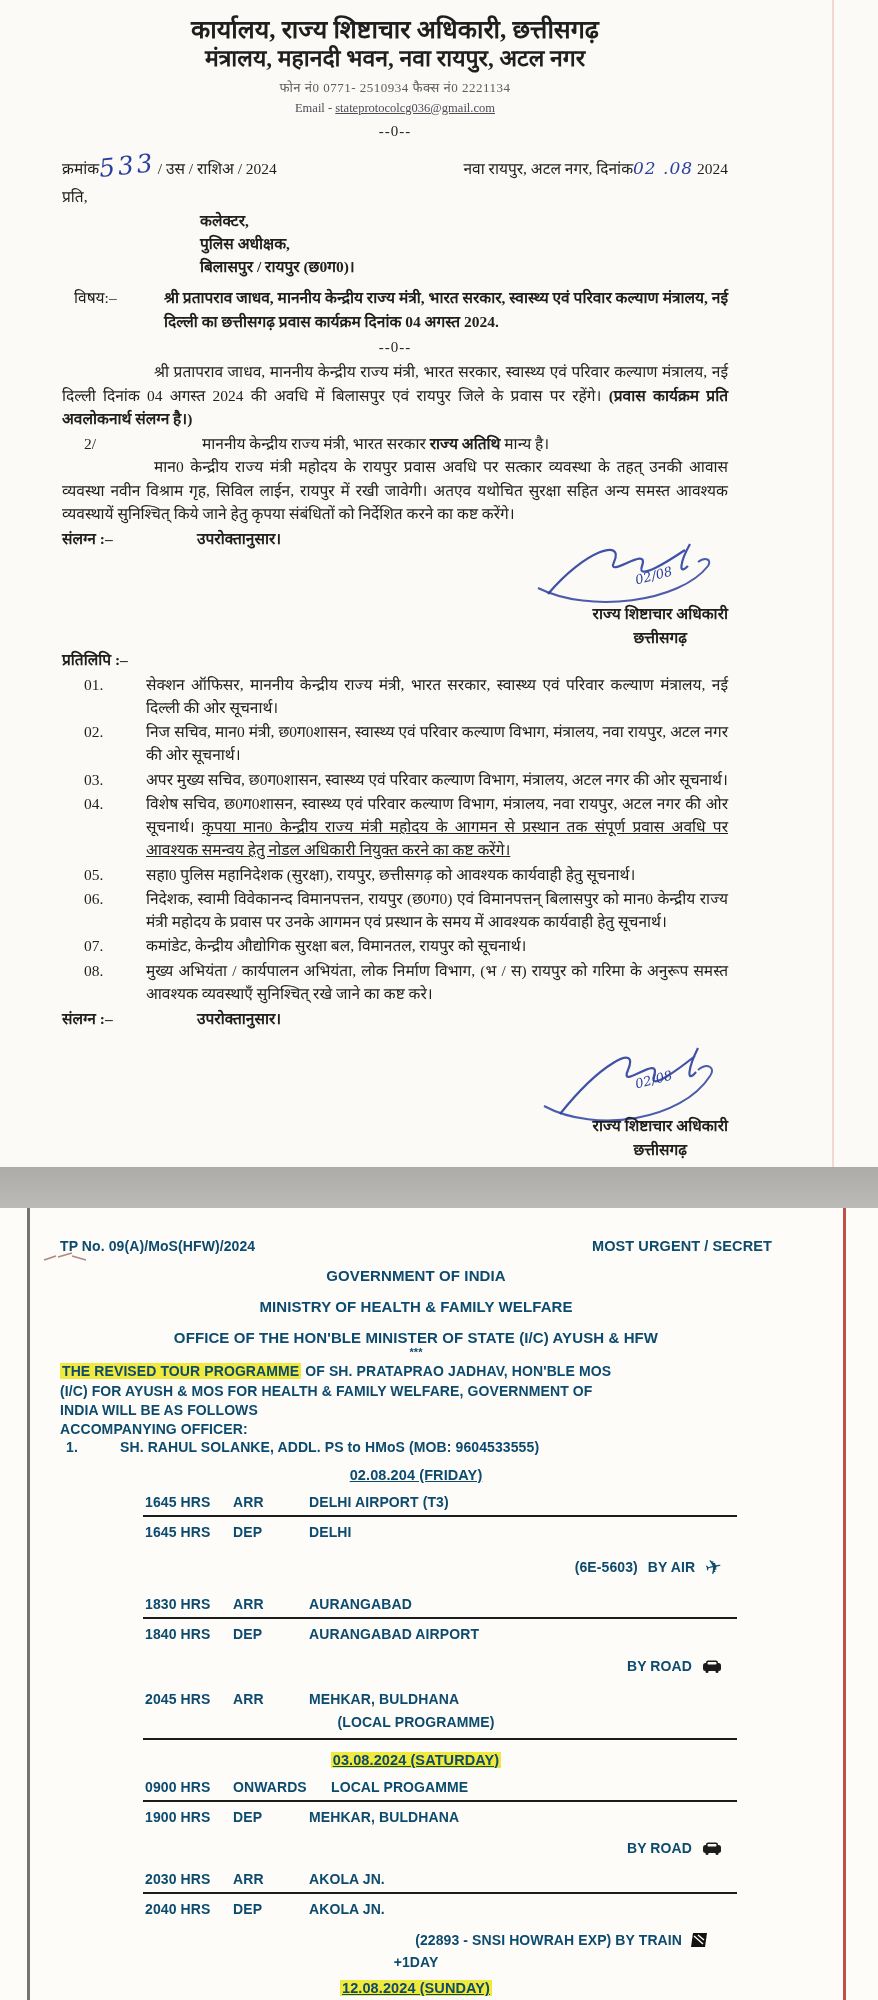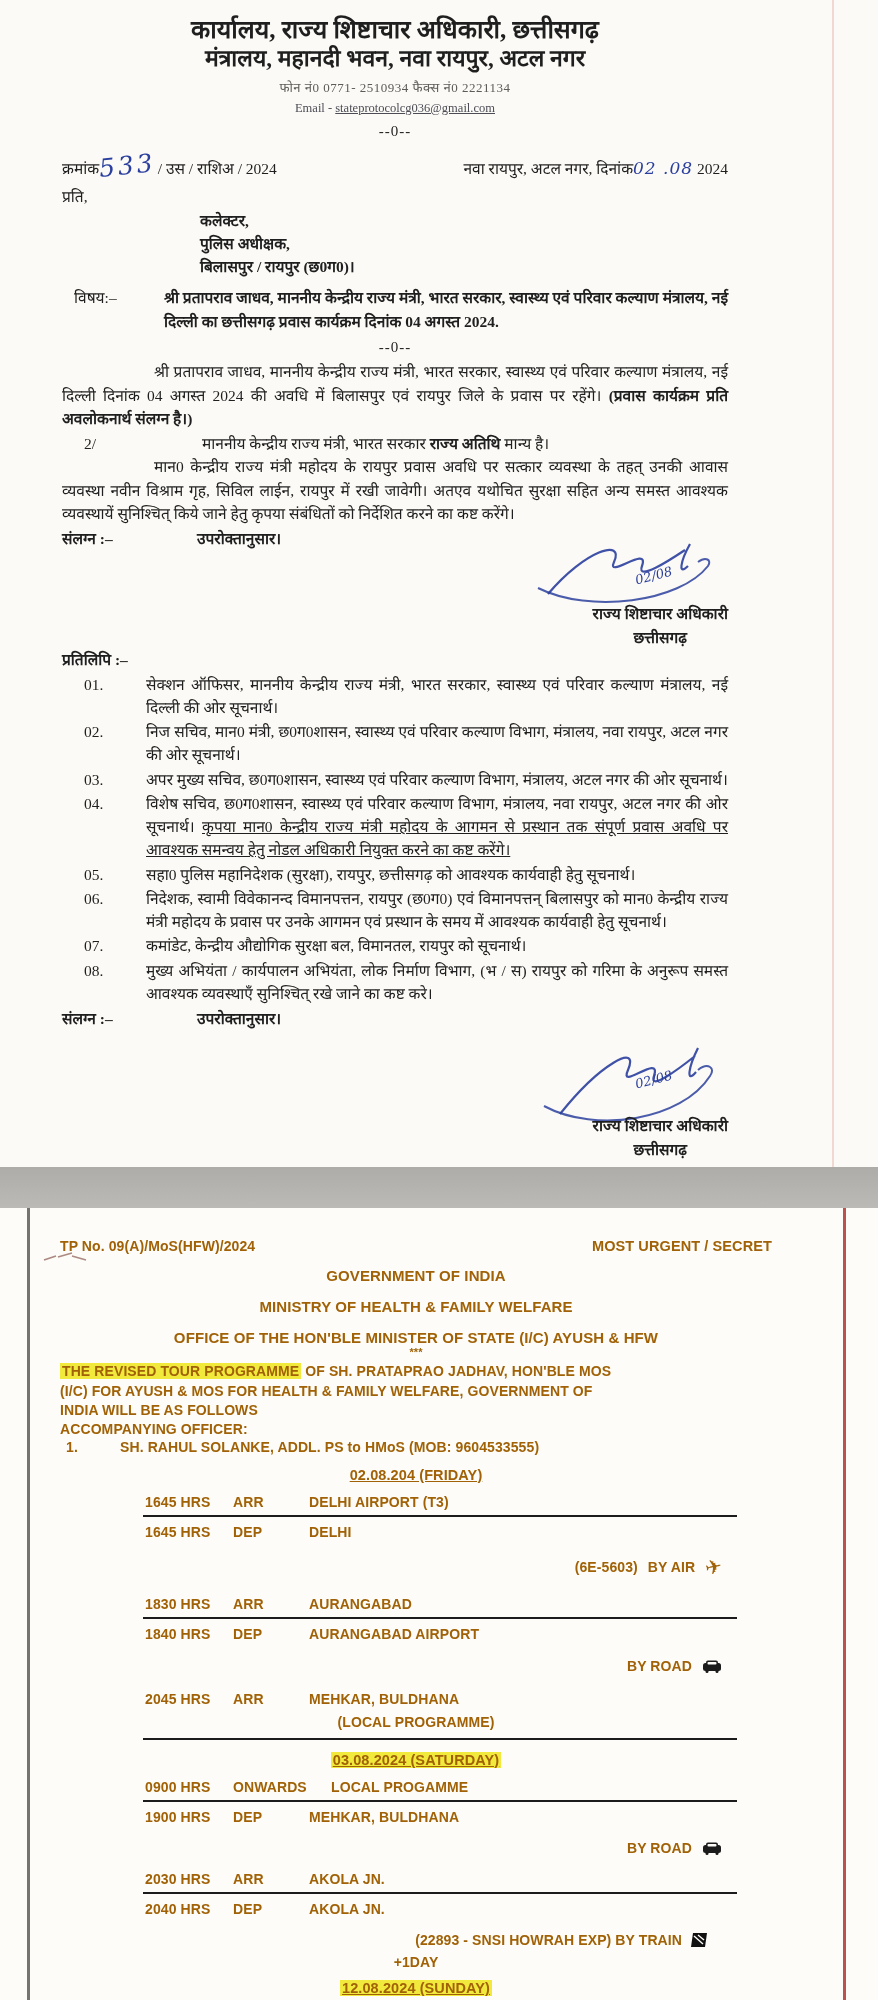--- a/index.html
+++ b/index.html
@@ -39,21 +39,21 @@
   .sigblock.tall .sig-title{top:84px;}
   .sig-title .org{font-weight:700;}
   .cc-label{font-weight:700;margin-top:2px;}
   .cc-item{display:flex;margin-top:1px;}
   .cc-item .no{width:62px;flex:0 0 62px;margin-left:22px;}
   .cc-item .tx{flex:1;text-align:justify;}
   .ul{text-decoration:underline;}
   
   .gapband{height:41px;background:linear-gradient(#aeaca8,#bcbab6);}
   
-  .p2{position:relative;width:878px;height:792px;background:#fdfcf8;color:#a16207;
+  .p2{position:relative;width:878px;height:792px;background:#fdfcf8;color:#0c4a6e;
       padding:30px 106px 0 60px;box-sizing:border-box;
       font-family:"Liberation Sans",sans-serif;font-size:14px;font-weight:600;letter-spacing:.1px;}
   .p2 .edge-left{position:absolute;left:27px;top:0;bottom:0;width:3px;background:#55514d;opacity:.8;}
   .p2 .edge-right{position:absolute;right:32px;top:0;bottom:0;width:3px;background:#b0342c;opacity:.85;}
   .tprow{display:flex;justify-content:space-between;align-items:baseline;}
   .tpno{position:relative;}
   .tpmark{position:absolute;left:-18px;top:10px;}
   .clsf{font-weight:700;font-size:14.5px;}
   .gov{text-align:center;font-weight:700;font-size:15px;line-height:1.2;margin-top:13px;}
   .stars{text-align:center;font-size:11px;font-weight:700;line-height:1;}

